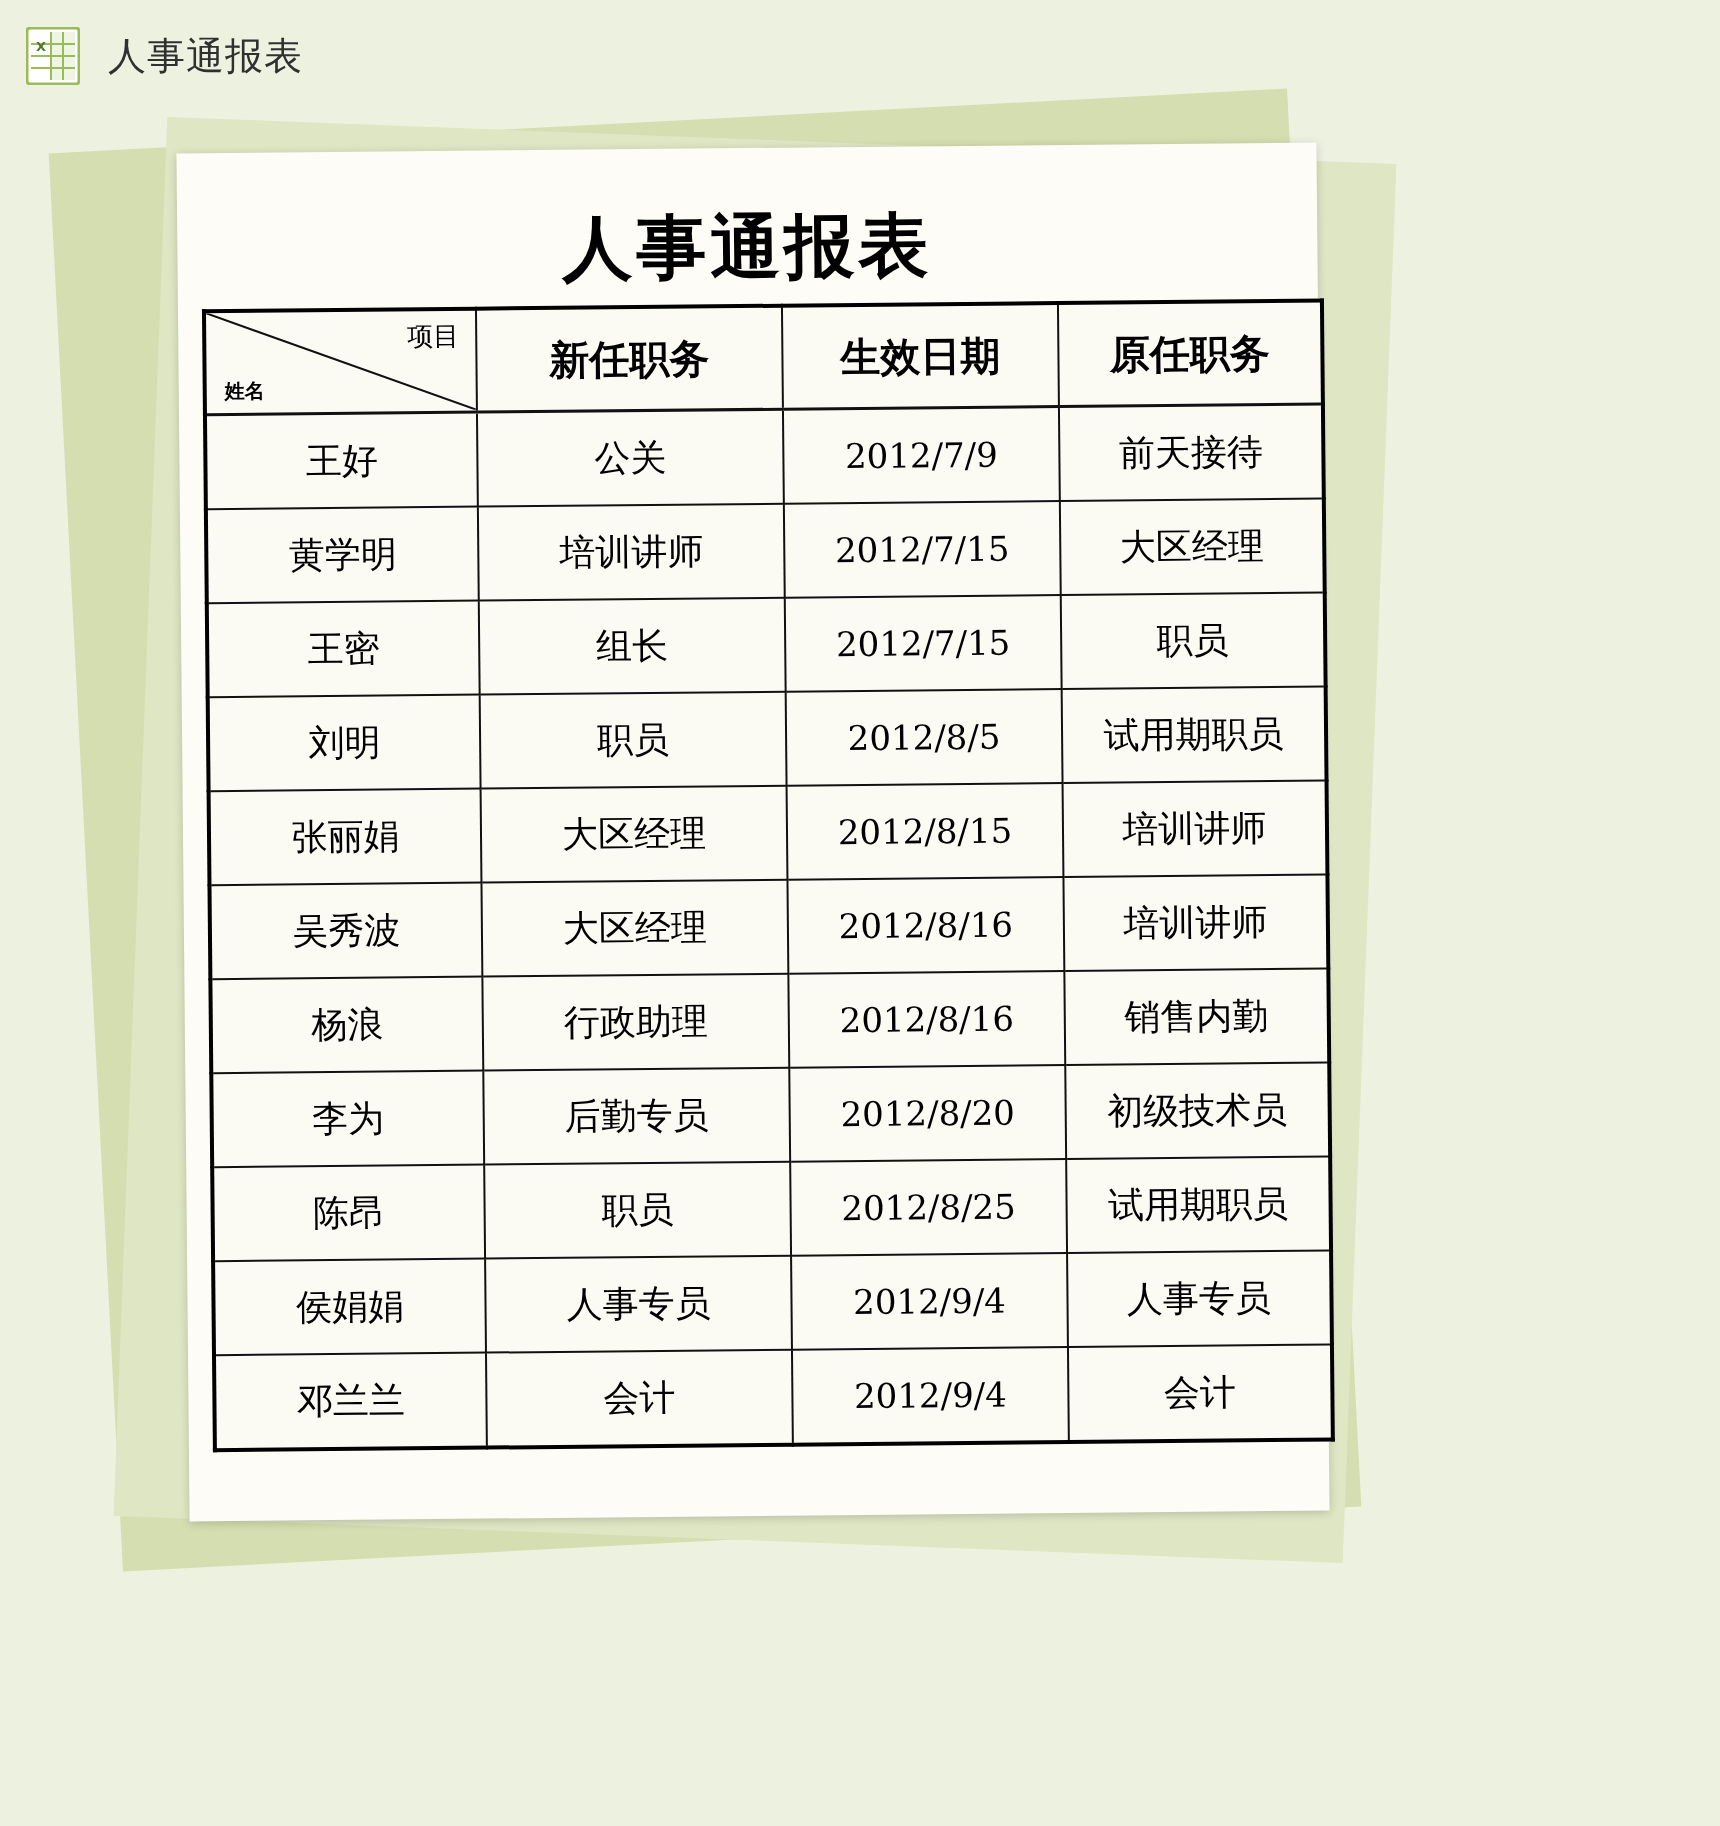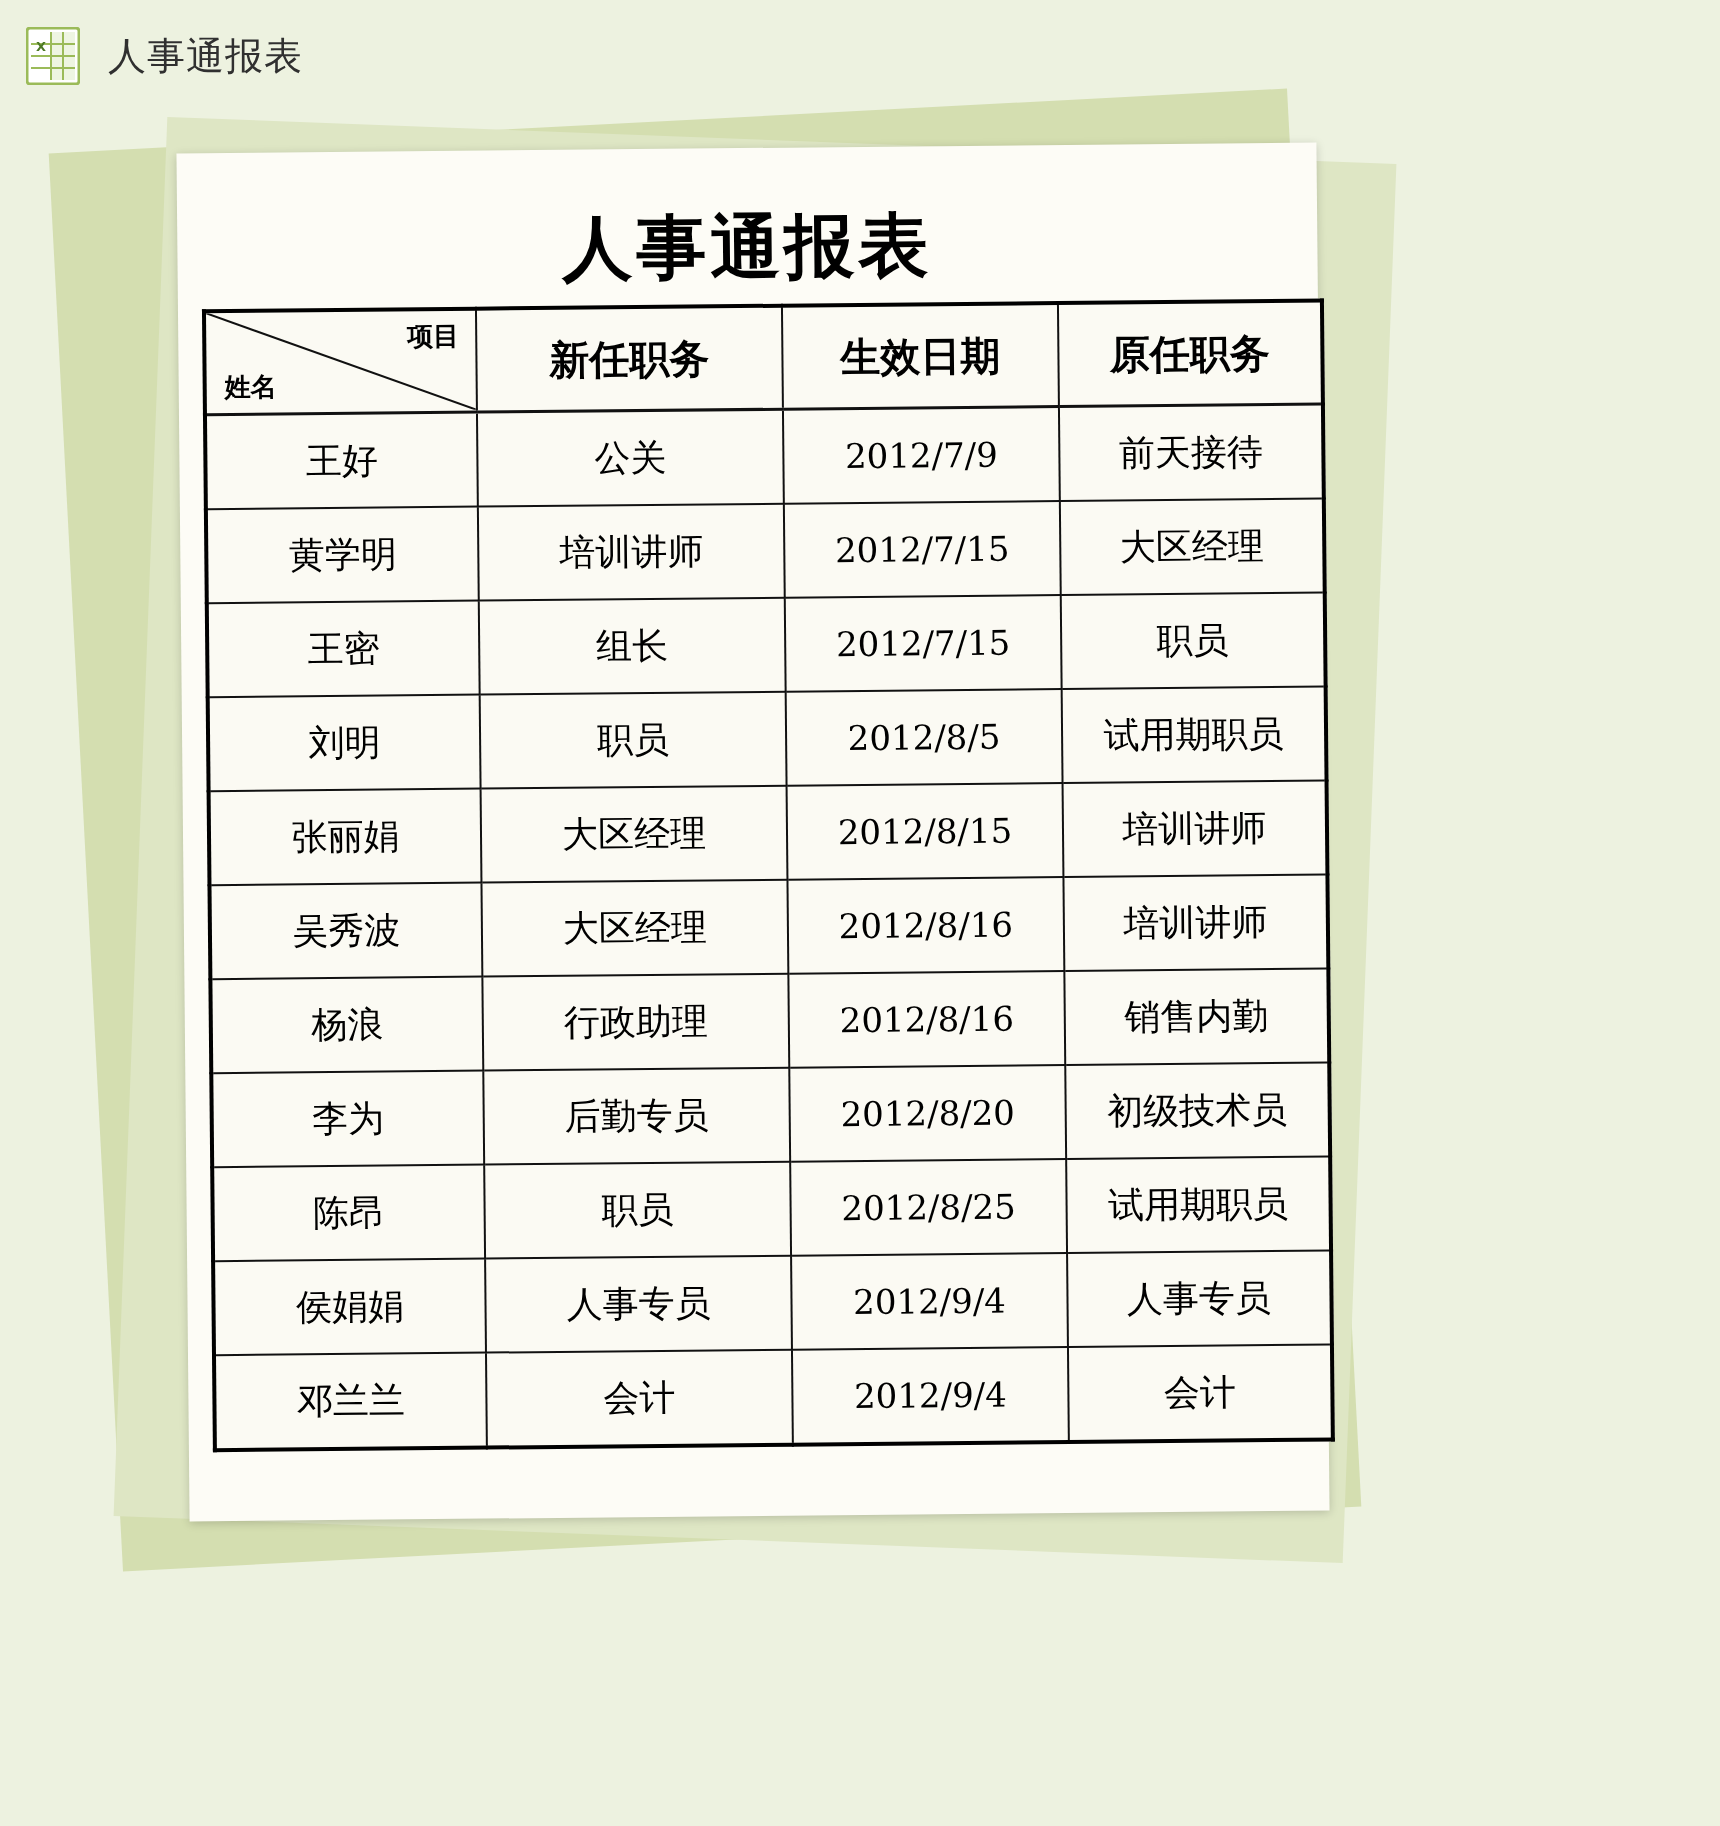--- a/index.html
+++ b/index.html
@@ -132,27 +132,27 @@
   }
   th.corner .diag {
     position: absolute;
     inset: 0;
   }
   th.corner .lbl-item {
     position: absolute;
     top: 8px;
     right: 16px;
     font-size: 26px;
-    font-weight: bold;
+    font-weight: normal;
   }
   th.corner .lbl-name {
     position: absolute;
     bottom: 8px;
     left: 18px;
-    font-size: 26px;
+    font-size: 20px;
     font-weight: bold;
   }
 
   col.c1 { width: 272px; }
   col.c2 { width: 306px; }
   col.c3 { width: 276px; }
   col.c4 { width: 264px; }
 </style>
 </head>
 <body>

